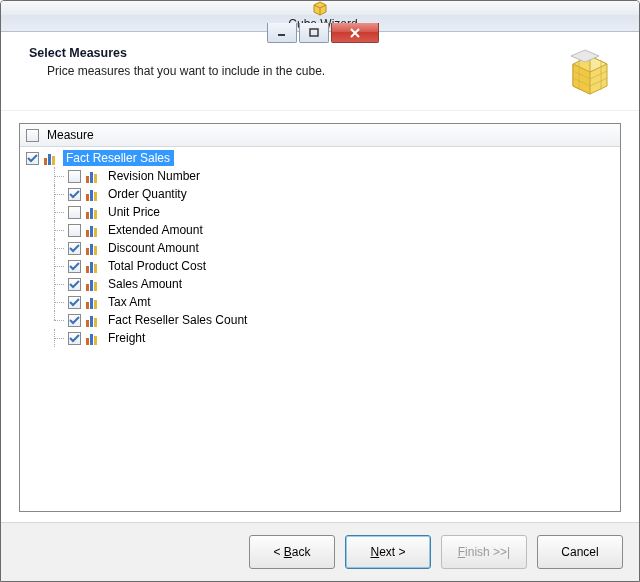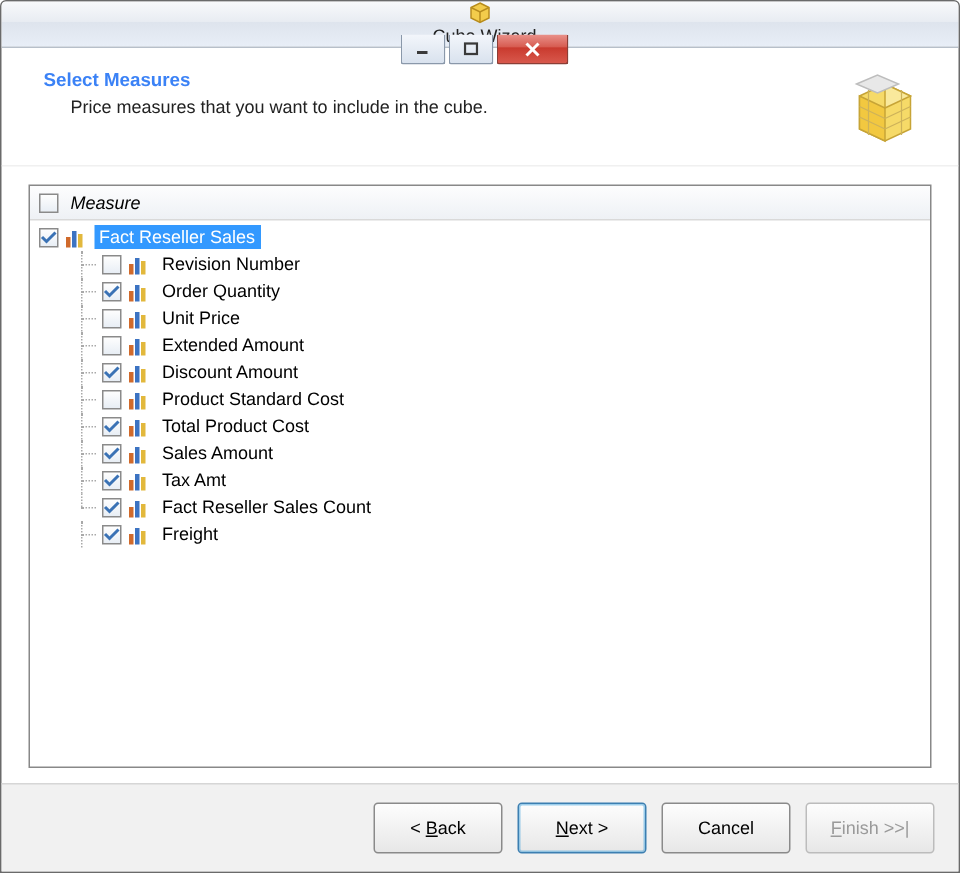--- a/index.html
+++ b/index.html
@@ -73,21 +73,21 @@
     padding: 14px 22px 10px 28px;
     display: flex;
     position: relative;
     border-bottom: 1px solid #f0f0f0;
   }
   .header .h-text { flex: 1; }
   .header h1 {
     font-size: 12.5px;
     font-weight: bold;
     margin: 0 0 4px 0;
-    color: #3b82f6;
+    color: #0f172a;
   }
   .header p {
     margin: 0 0 0 18px;
     color: #222;
     font-size: 12px;
   }
   .header .cube-graphic {
     width: 54px;
     height: 54px;
   }
@@ -118,21 +118,21 @@
     width: 13px; height: 13px;
     border: 1px solid #8a8a8a;
     background: linear-gradient(to bottom,#fefefe,#e8eef5);
     box-sizing: border-box;
     display:inline-flex; align-items:center; justify-content:center;
     margin-right: 4px;
     flex: 0 0 auto;
   }
   .chk.checked svg { display:block; }
   .chk svg { display:none; width:11px; height:11px; }
-  .tree-header .hdr-label { margin-left: 4px; font-style: italic; }
+  .tree-header .hdr-label { margin-left: 4px; }
 
   .tree {
     flex: 1;
     overflow: auto;
     padding: 2px 4px;
   }
   .group-row, .item-row {
     display: flex;
     align-items: center;
     height: 18px;
@@ -354,30 +354,20 @@
             </span>
             <span class="measure-icon">
               <span class="b1"></span>
               <span class="b2"></span>
               <span class="b3"></span>
             </span>
             <span class="label">Discount Amount</span>
           </div>
           <div class="item-row connect">
             <span class="elbow"></span>
-            <span class="chk"></span>
-            <span class="measure-icon">
-              <span class="b1"></span>
-              <span class="b2"></span>
-              <span class="b3"></span>
-            </span>
-            <span class="label">Product Standard Cost</span>
-          </div>
-          <div class="item-row connect">
-            <span class="elbow"></span>
             <span class="chk checked">
               <svg viewBox="0 0 11 11">
                 <polyline points="1,5 4,8 10,2" fill="none" stroke="#3a72b5" stroke-width="2"></polyline>
               </svg>
             </span>
             <span class="measure-icon">
               <span class="b1"></span>
               <span class="b2"></span>
               <span class="b3"></span>
             </span>
@@ -443,21 +433,21 @@
     </div>
   </div>
 
   <div class="footer">
     <div class="btn">
       <span>&lt; <span class="u">B</span>ack</span>
     </div>
     <div class="btn default">
       <span><span class="u">N</span>ext &gt;</span>
     </div>
+    <div class="btn disabled">
+      <span><span class="u">F</span>inish &gt;&gt;|</span>
+    </div>
     <div class="btn">
       <span>Cancel</span>
     </div>
-    <div class="btn disabled">
-      <span><span class="u">F</span>inish &gt;&gt;|</span>
-    </div>
   </div>
 
 </div>
 
 </body></html>

